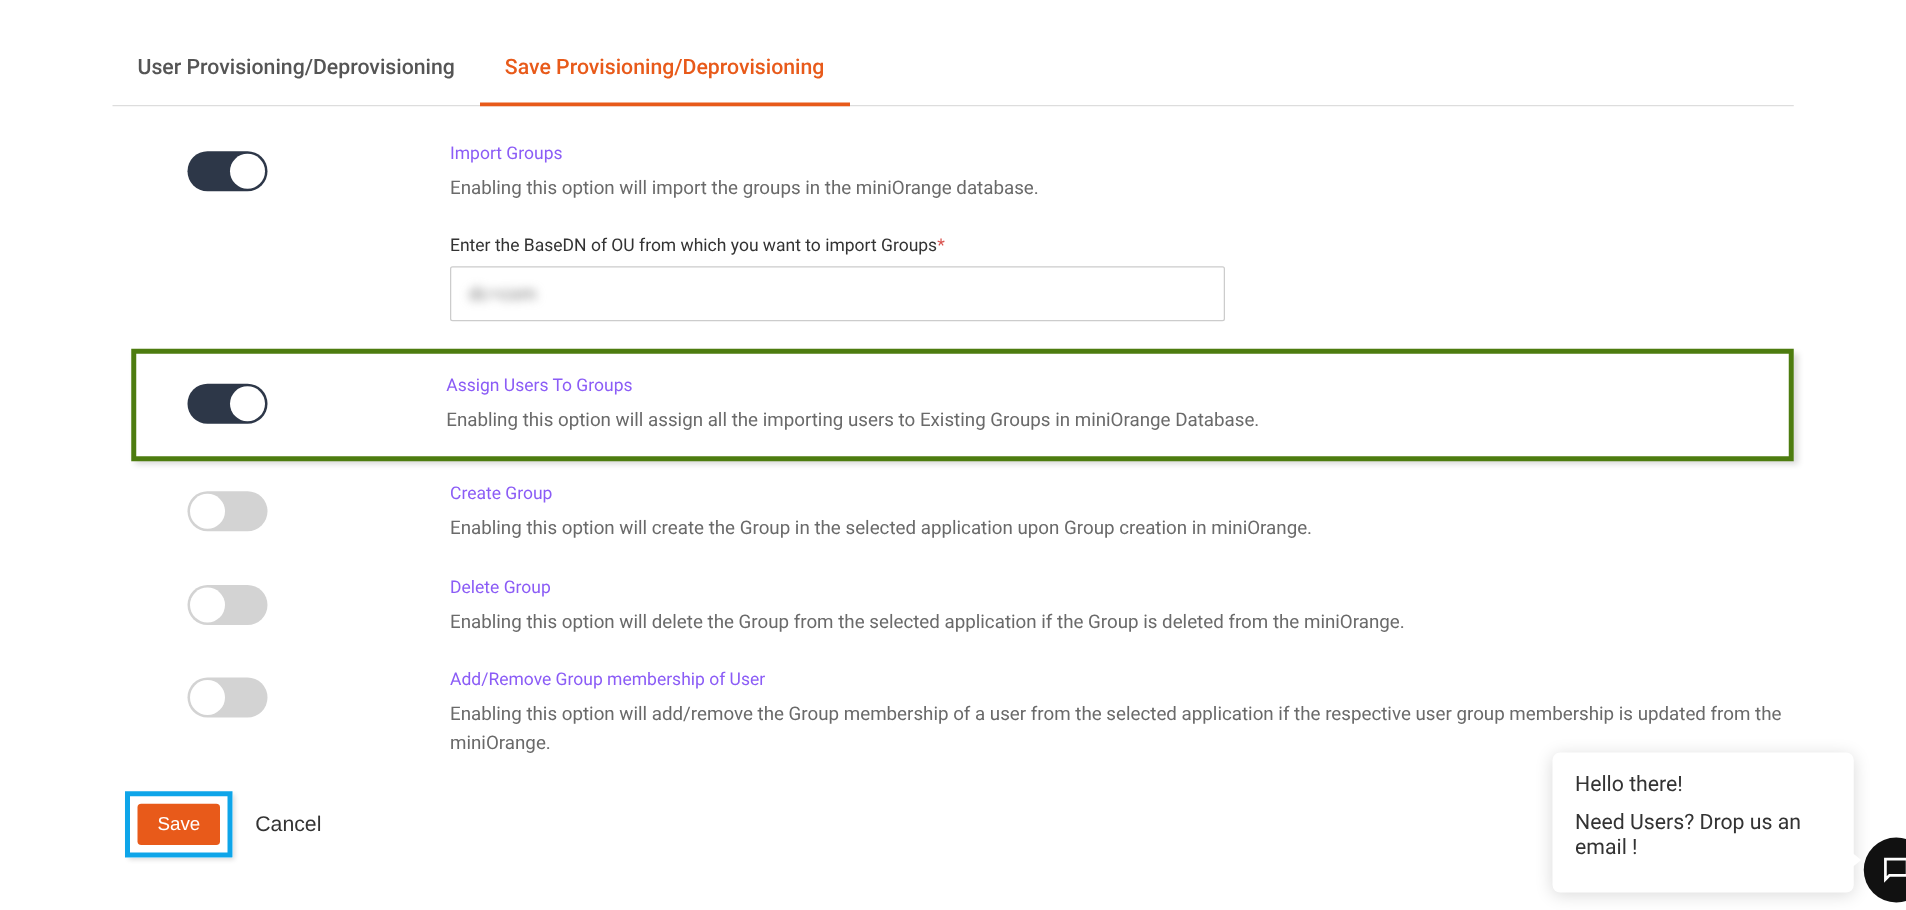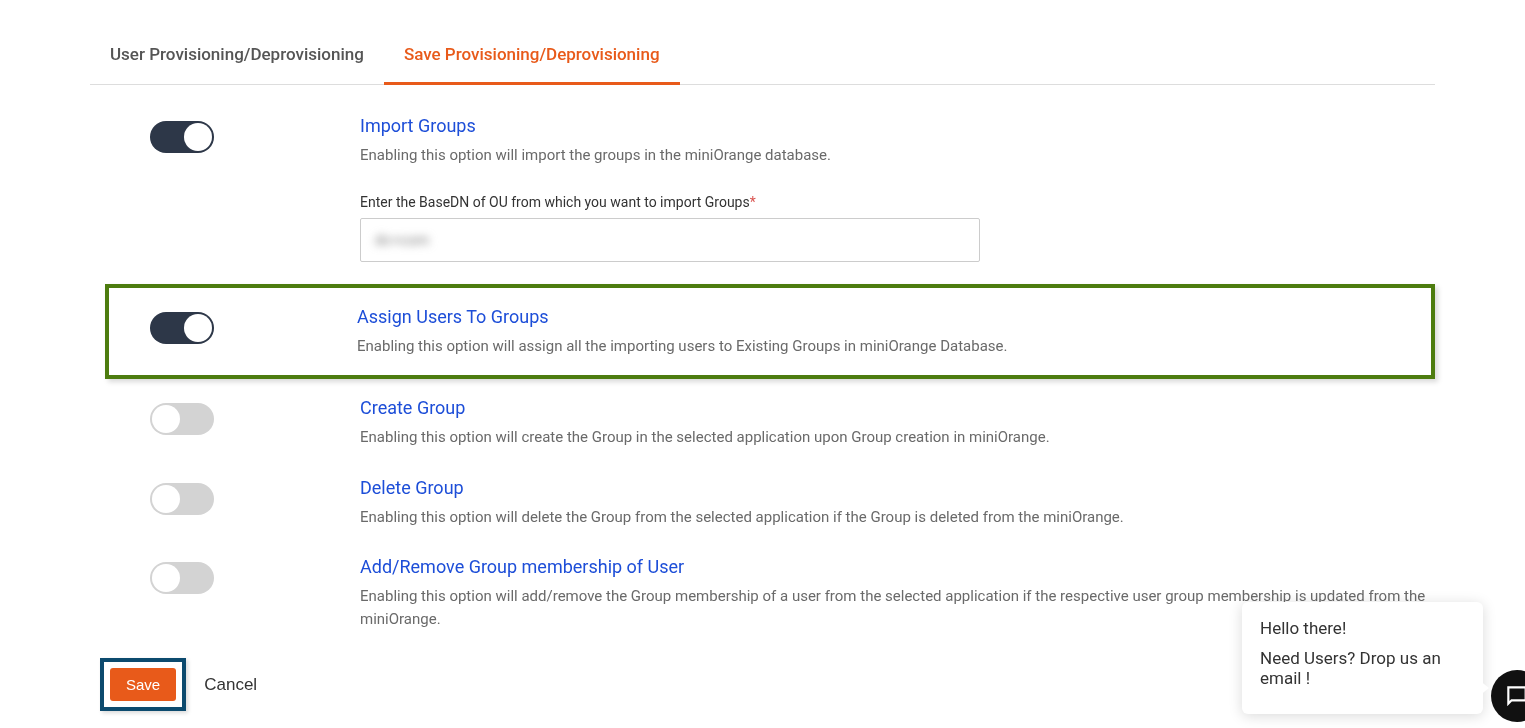--- a/index.html
+++ b/index.html
@@ -57,22 +57,22 @@
 
   .toggle-col {
     width: 210px;
     flex-shrink: 0;
     padding-top: 6px;
   }
   .content-col {
     flex: 1;
   }
   .content-col .title {
-    font-size: 18px;
-    color: #1d4ed8;
+    font-size: 14px;
+    color: #8b5cf6;
     margin-bottom: 8px;
   }
   .content-col .desc {
     font-size: 15px;
     color: #6a6a6a;
     line-height: 1.5;
   }
 
   .toggle {
     width: 64px;
@@ -119,21 +119,21 @@
   }
 
   .actions {
     display:flex;
     align-items:center;
     gap: 18px;
     margin-left: -50px;
     margin-top: 20px;
   }
   .save-wrap {
-    border: 4px solid #0c4a6e;
+    border: 4px solid #0ea5e9;
     padding: 6px;
     box-shadow: 2px 2px 4px rgba(0,0,0,0.15);
   }
   .btn-save {
     background: #e85a1a;
     color: #fff;
     border: none;
     border-radius: 3px;
     padding: 8px 16px;
     font-size: 15px;

